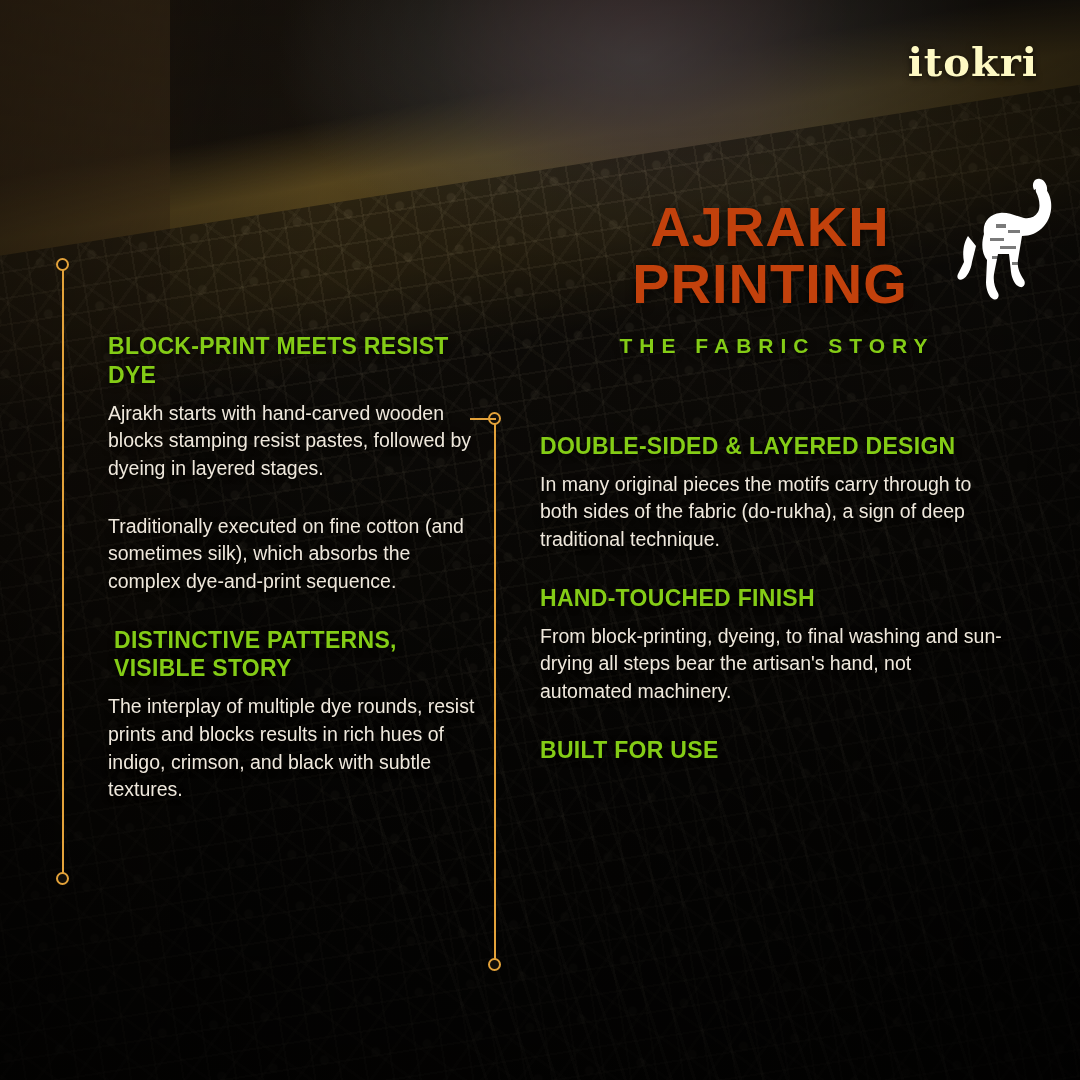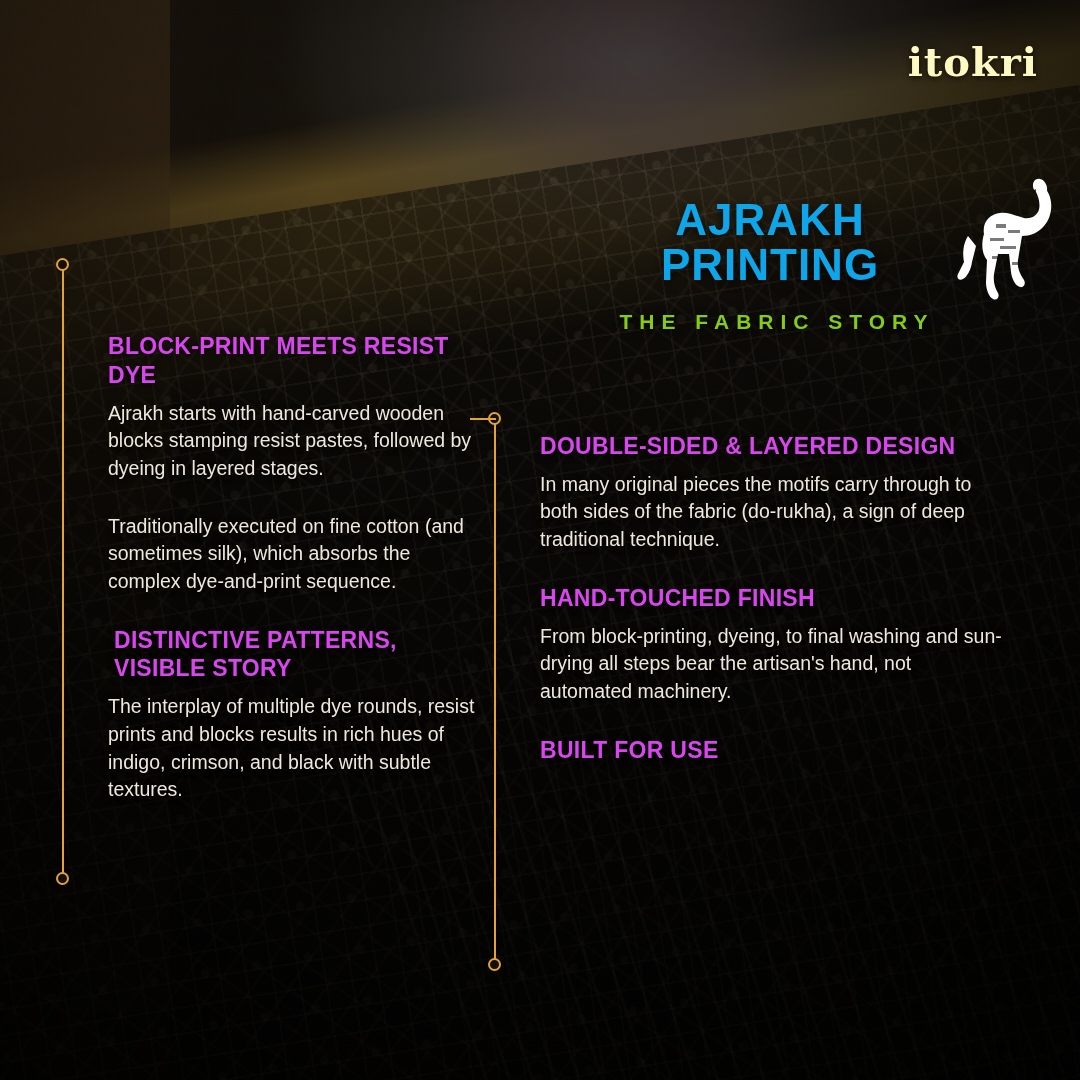--- a/index.html
+++ b/index.html
@@ -83,22 +83,22 @@
   }
 
   
   .header {
     position: absolute;
     left: 520px; top: 198px;
     width: 520px;
     text-align: center;
   }
   .title {
-    color: #0ea5e9;
-    font-size: 44px;
+    color: #c2410c;
+    font-size: 56px;
     line-height: 1.02;
     font-weight: 800;
     letter-spacing: 1px;
     text-shadow: 0 3px 10px rgba(0,0,0,0.75);
     margin: 0;
     padding-right: 20px;
   }
   .subtitle {
     margin-top: 22px;
     color: #84cc16;
@@ -147,21 +147,21 @@
     color: #f2ece2;
   }
   .col-left { left: 108px; top: 332px; width: 378px; }
   .col-right { left: 540px; top: 432px; width: 462px; }
 
   .block { margin-bottom: 30px; }
   .block:last-child { margin-bottom: 0; }
   .b-title {
     font-size: 23px;
     font-weight: 800;
-    color: #d946ef;
+    color: #84cc16;
     letter-spacing: 0.3px;
     line-height: 1.25;
     margin: 0 0 10px 0;
     text-shadow: 0 2px 7px rgba(0,0,0,0.85);
   }
   .b-body {
     font-size: 19.5px;
     line-height: 1.42;
     color: #efe8dc;
     margin: 0;

